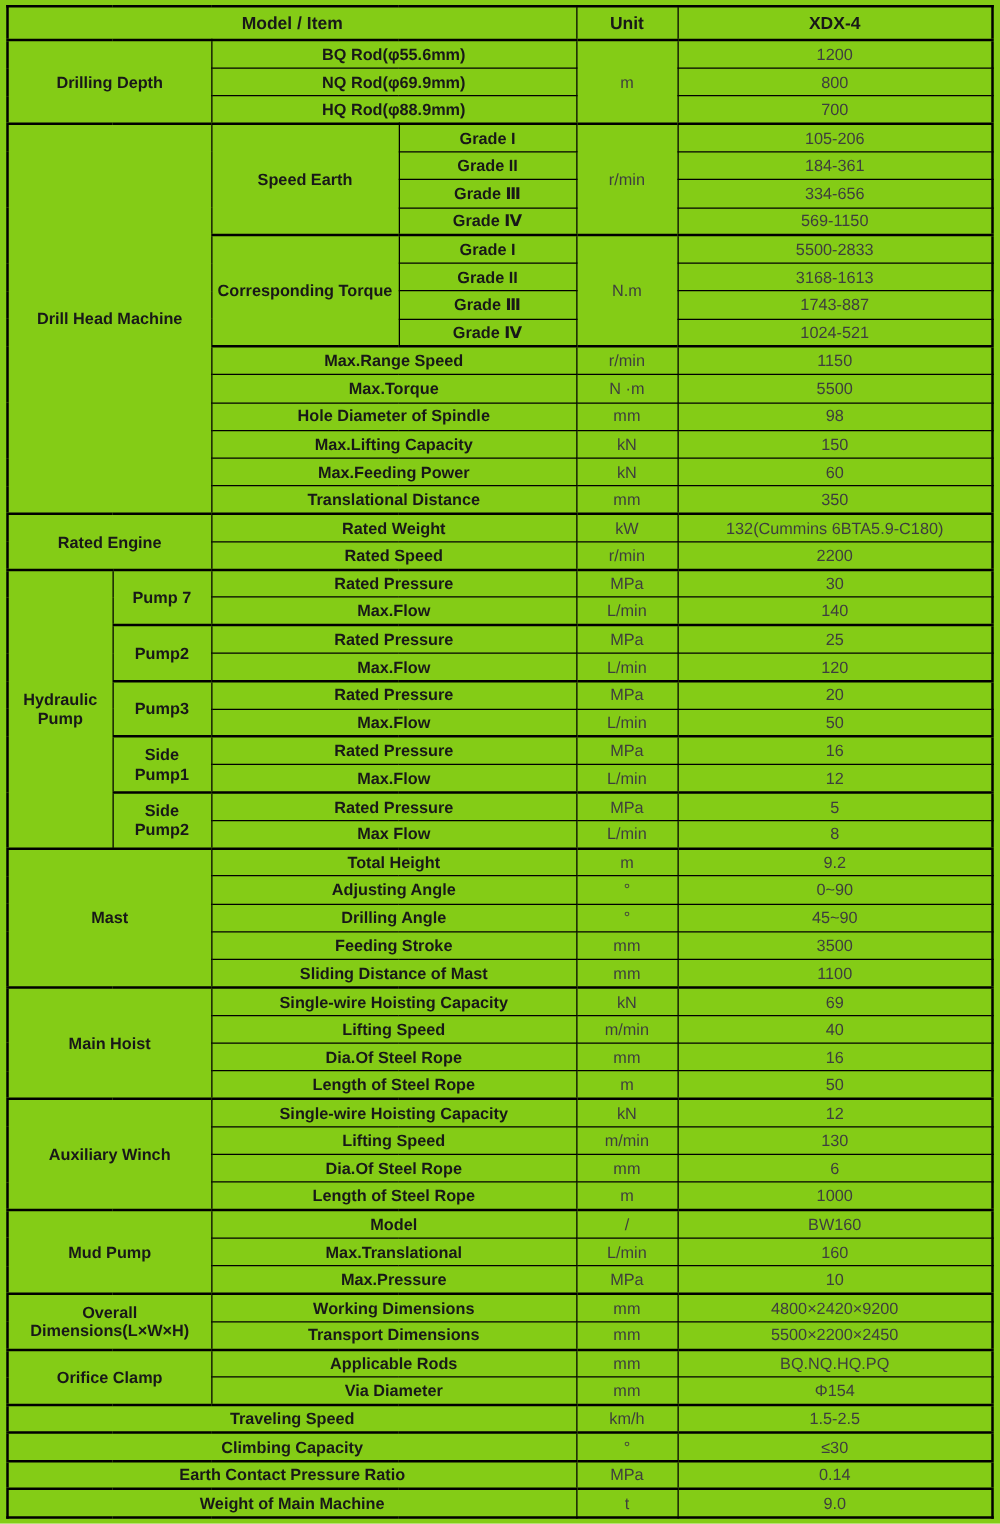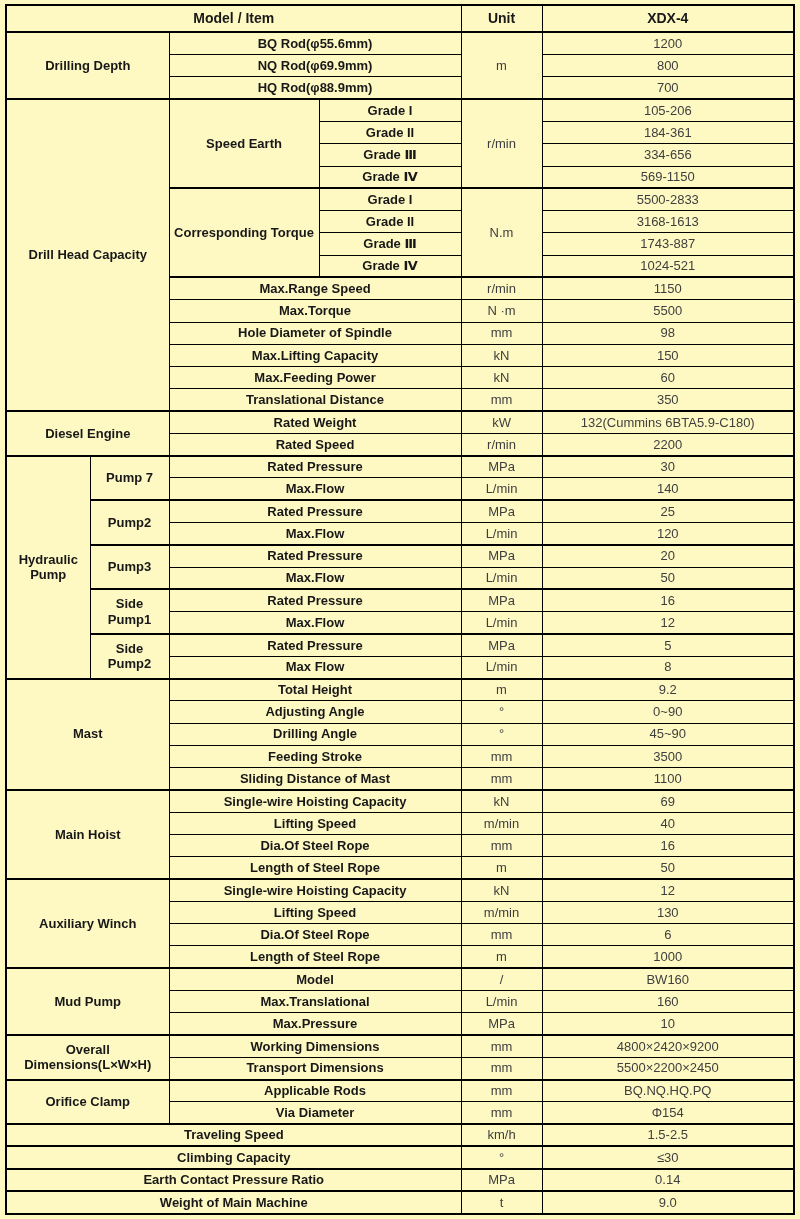--- a/index.html
+++ b/index.html
@@ -1,17 +1,17 @@
 <!DOCTYPE html>
 <html><head>
 <meta charset="utf-8">
 <style>
   html,body { margin:0; padding:0; background:#ffffff; }
   .page {
-    width:800px; height:1219px; position:relative; background:#fef9c3;
+    width:800px; height:1219px; position:relative; background:#84cc16;
     font-family:"Liberation Sans","DejaVu Sans",sans-serif;
     box-sizing:border-box;
   }
   table.spec {
     position:absolute; left:5px; top:4px;
     width:790px; height:1211px;
     border-collapse:collapse; table-layout:fixed;
     border:2px solid #000;
   }
   table.spec td {
@@ -58,21 +58,21 @@
   <tr>
     <td colspan="2" class="b">NQ Rod(φ69.9mm)</td>
     <td>800</td>
   </tr>
   <tr class="se">
     <td colspan="2" class="b">HQ Rod(φ88.9mm)</td>
     <td>700</td>
   </tr>
 
   <tr class="ss">
-    <td colspan="2" rowspan="14" class="b">Drill Head Capacity</td>
+    <td colspan="2" rowspan="14" class="b">Drill Head Machine</td>
     <td rowspan="4" class="b">Speed Earth</td>
     <td class="b">Grade I</td>
     <td rowspan="4">r/min</td>
     <td>105-206</td>
   </tr>
   <tr>
     <td class="b">Grade II</td>
     <td>184-361</td>
   </tr>
   <tr>
@@ -128,21 +128,21 @@
     <td>kN</td>
     <td>60</td>
   </tr>
   <tr class="se">
     <td colspan="2" class="b">Translational Distance</td>
     <td>mm</td>
     <td>350</td>
   </tr>
 
   <tr class="ss">
-    <td colspan="2" rowspan="2" class="b">Diesel Engine</td>
+    <td colspan="2" rowspan="2" class="b">Rated Engine</td>
     <td colspan="2" class="b">Rated Weight</td>
     <td>kW</td>
     <td>132(Cummins 6BTA5.9-C180)</td>
   </tr>
   <tr class="se">
     <td colspan="2" class="b">Rated Speed</td>
     <td>r/min</td>
     <td>2200</td>
   </tr>
 

